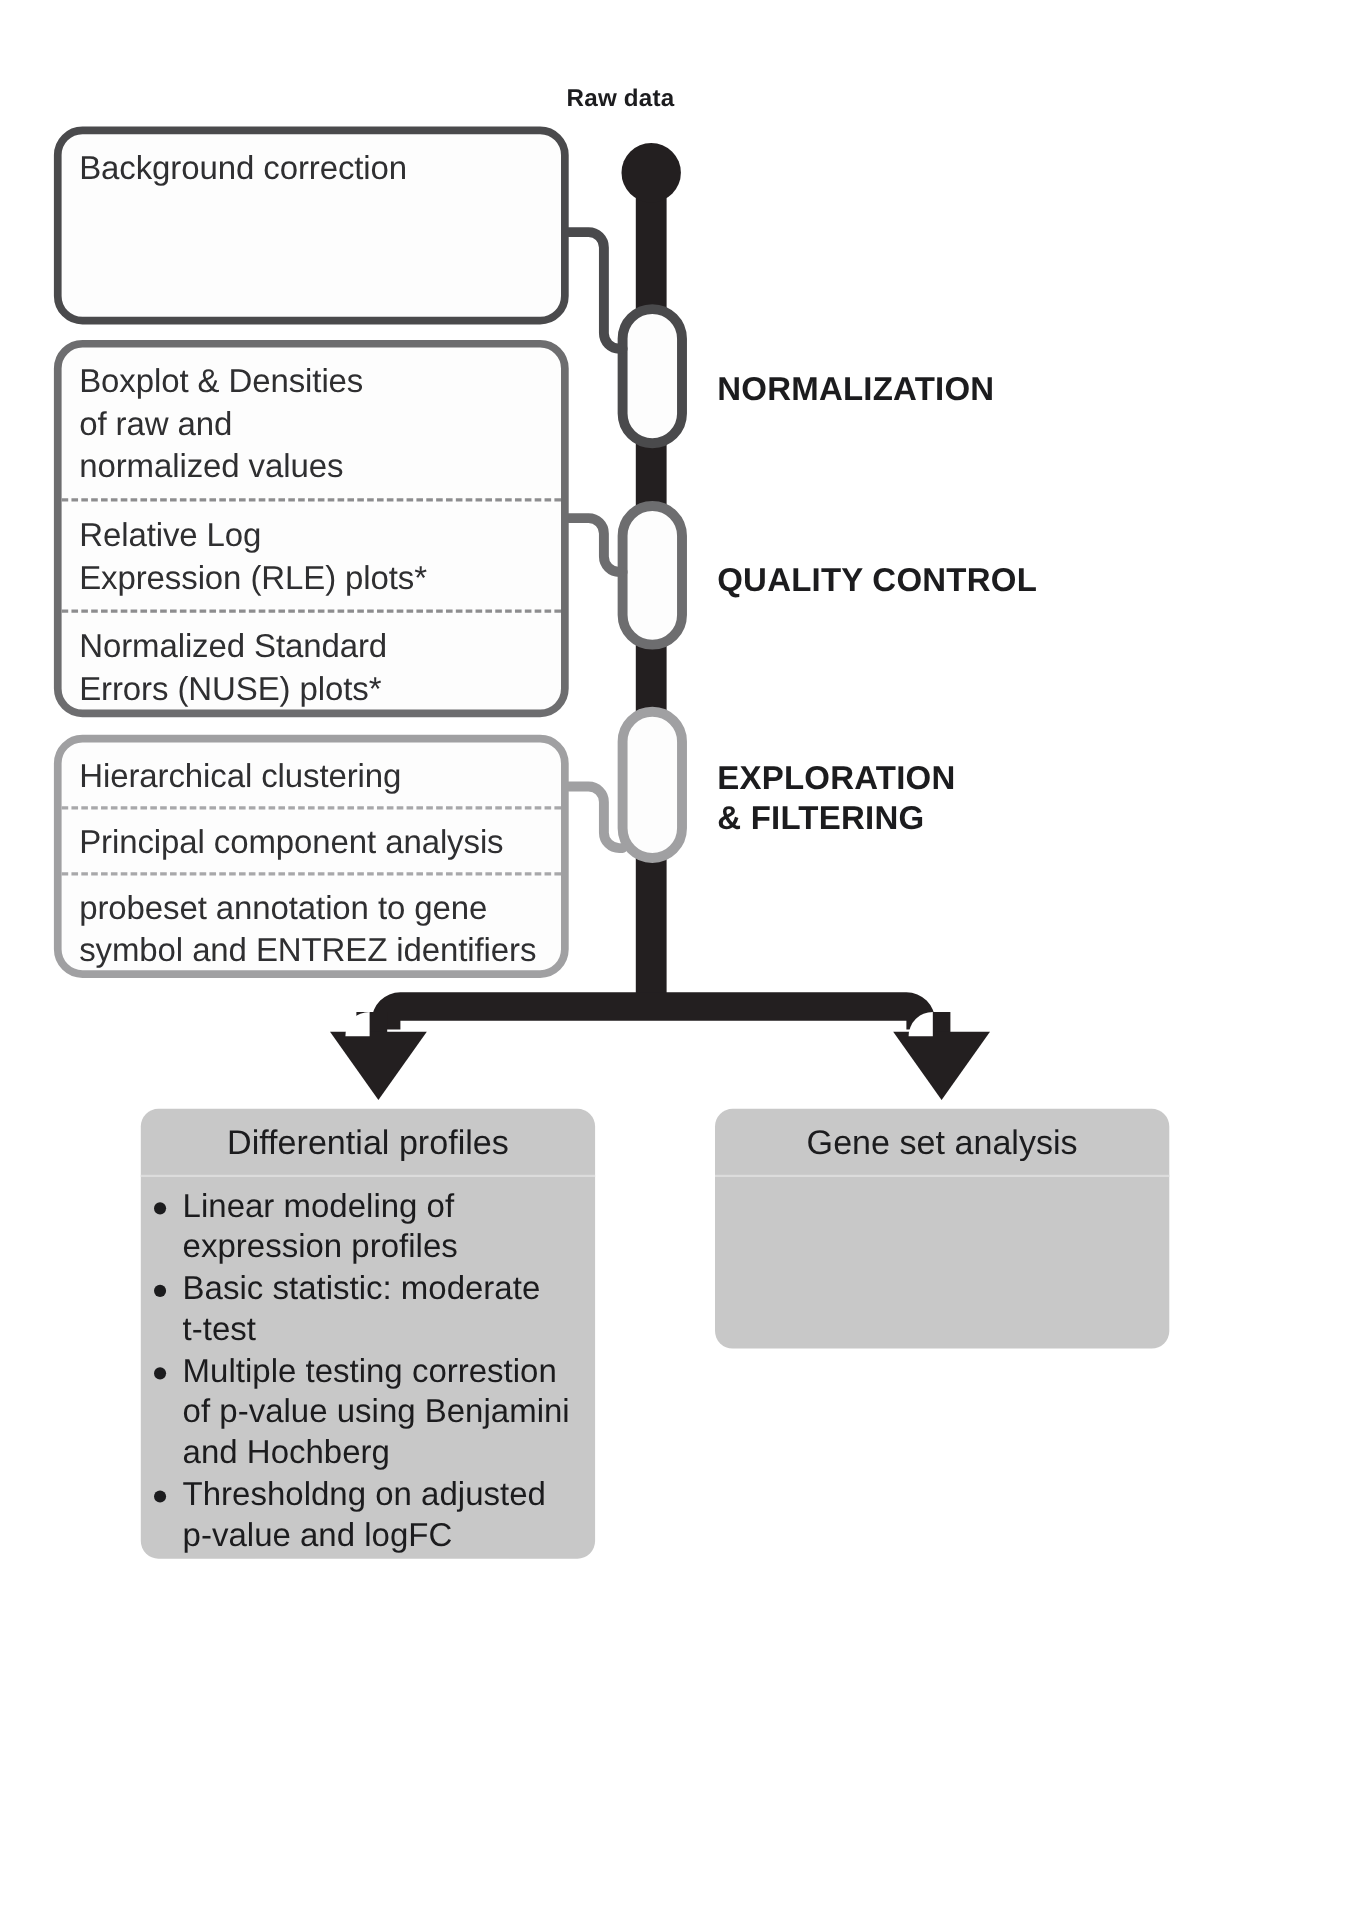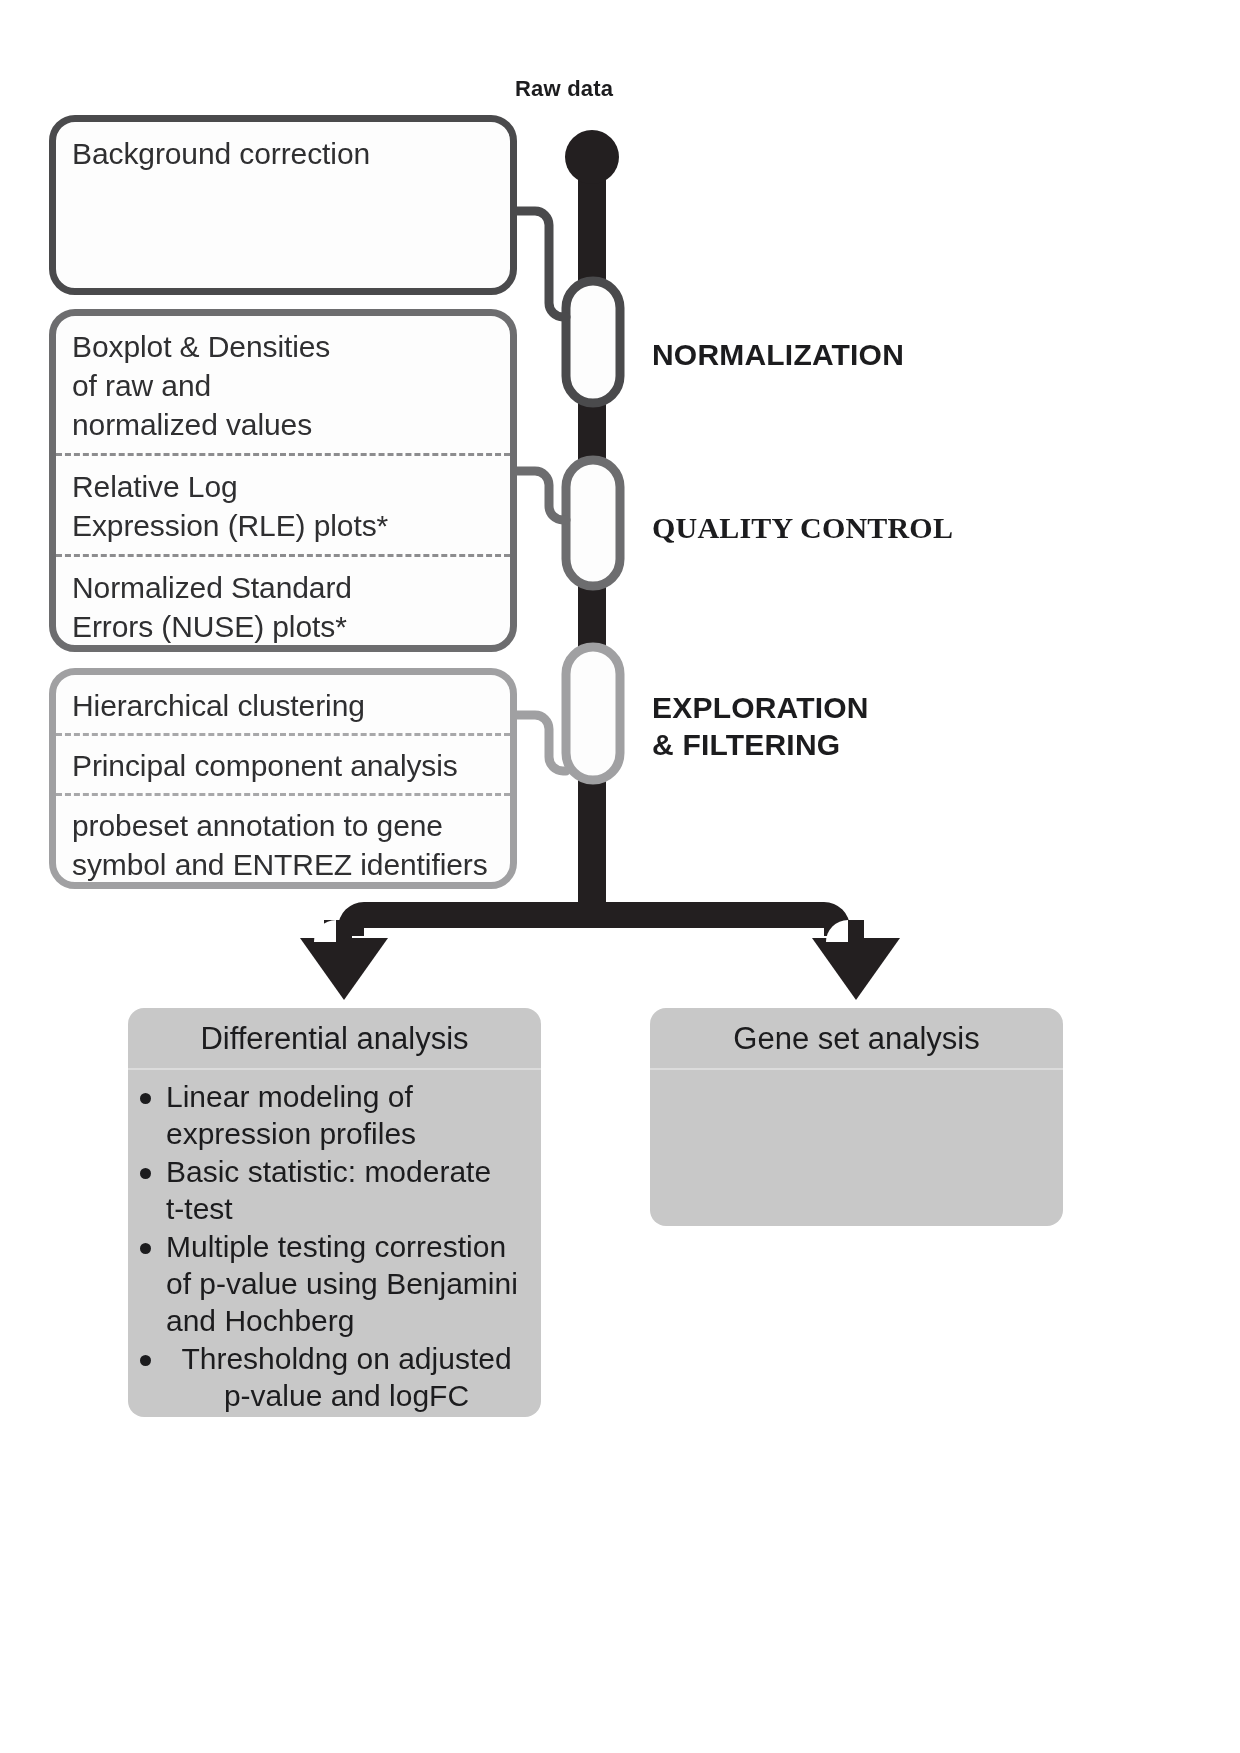--- a/index.html
+++ b/index.html
@@ -51,21 +51,21 @@
   .stage-label{
     position:absolute;
     font-weight:bold;
     font-size:30px;
     line-height:37px;
     letter-spacing:0.2px;
     color:#1c1c1e;
     white-space:pre-line;
   }
   #stage-normalization{ left:652px; top:336px; }
-  #stage-quality      { left:652px; top:509px;font-family:Liberation Serif, serif; }
+  #stage-quality      { left:652px; top:509px; }
   #stage-exploration  { left:652px; top:689px; }
 
   
   #raw-data-title{
     position:absolute; left:515px; top:76px;
     font-weight:bold; font-size:22px; color:#1c1c1e; letter-spacing:0.2px;
   }
 
   
   .panel{
@@ -172,30 +172,30 @@
     <div class="row r3" style="white-space: pre-line;">probeset annotation to gene
 symbol and ENTREZ identifiers</div>
   </div>
 
   <div class="stage-label" id="stage-normalization">NORMALIZATION</div>
   <div class="stage-label" id="stage-quality">QUALITY CONTROL</div>
   <div class="stage-label" id="stage-exploration" style="white-space: pre-line;">EXPLORATION
 &amp; FILTERING</div>
 
   <div class="panel" id="panel-differential">
-    <div class="panel-title">Differential analysis</div>
+    <div class="panel-title">Differential profiles</div>
     <ul>
       <li style="white-space: pre-line;">Linear modeling of
 expression profiles</li>
       <li style="white-space: pre-line;">Basic statistic: moderate
 t-test</li>
       <li style="white-space: pre-line;">Multiple testing correstion
 of p-value using Benjamini
 and Hochberg</li>
-      <li style="white-space: pre-line; text-align: center;">Thresholdng on adjusted
+      <li style="white-space: pre-line;">Thresholdng on adjusted
 p-value and logFC</li>
     </ul>
   </div>
 
   <div class="panel" id="panel-geneset">
     <div class="panel-title">Gene set analysis</div>
   </div>
 
 </div>
 

